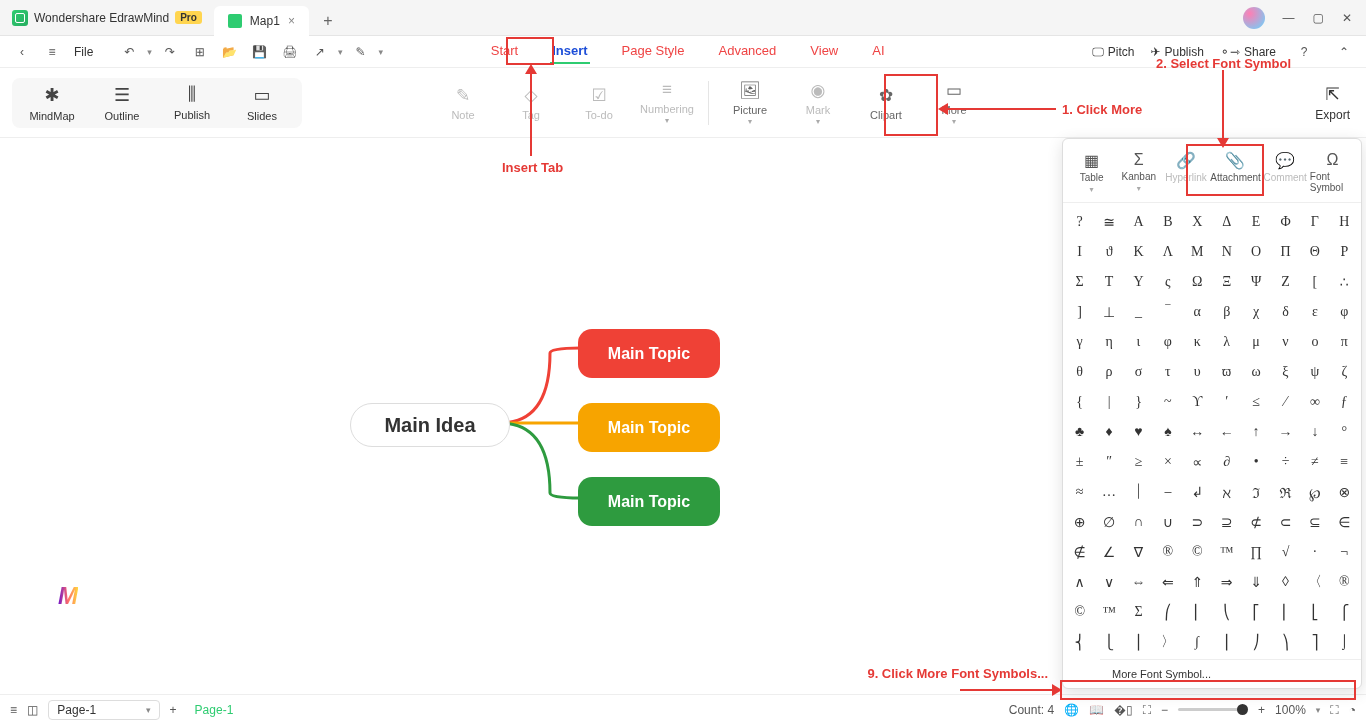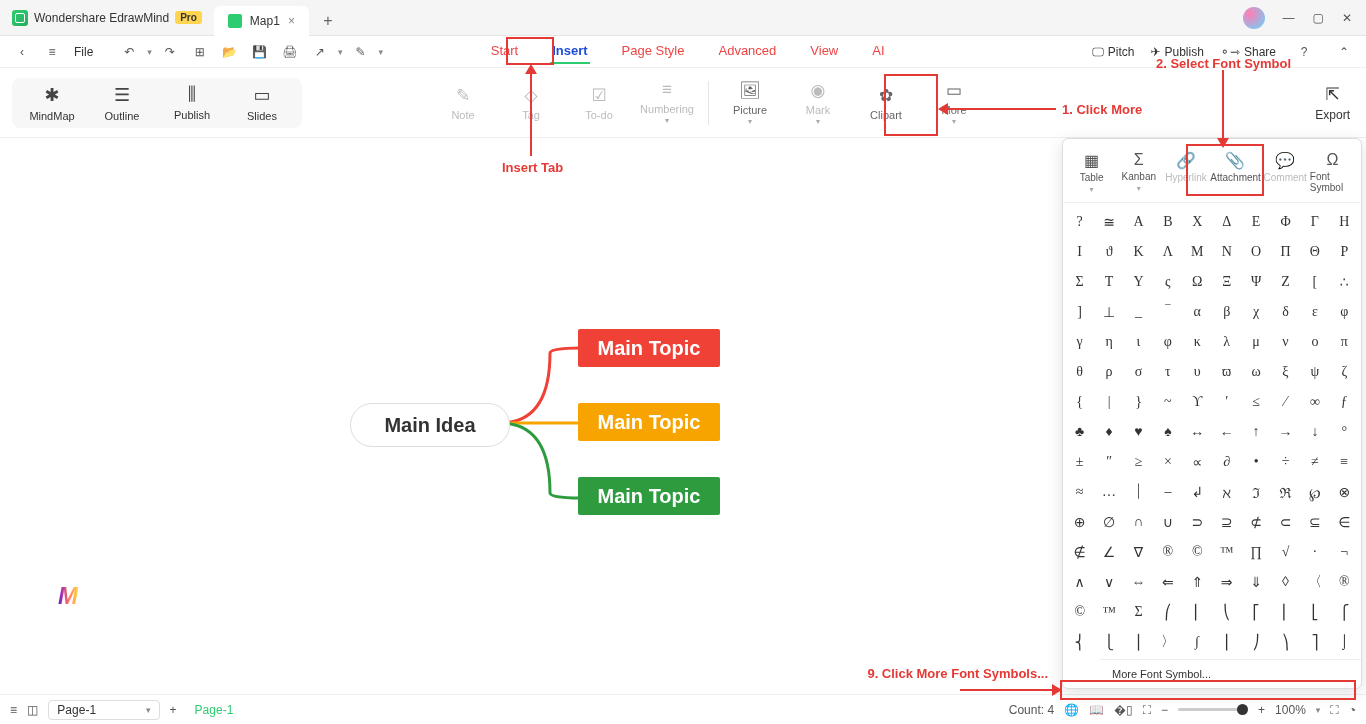--- a/index.html
+++ b/index.html
@@ -34,21 +34,21 @@
 .rtool .icn { font-size:17px; }
 .rtool .lbl { font-size:11px; }
 .rtool.disabled { color:#bbb; }
 .rtool.dropdown::after { content:'▾'; font-size:8px; color:#aaa; margin-top:-2px; }
 .vsep { width:1px; height:44px; background:#e5e5e5; margin:0 4px; }
 .export-btn { position:absolute; right:16px; display:flex; flex-direction:column; align-items:center; gap:3px; cursor:pointer; }
 .export-btn .icn { font-size:17px; }
 .canvas { position:absolute; top:138px; left:0; right:0; bottom:30px; background:#fff; }
 .mindmap { position:absolute; left:350px; top:265px; }
 .main-idea { position:absolute; left:0; top:0; width:160px; height:44px; background:#fff; border:1px solid #ddd; border-radius:22px; display:flex; align-items:center; justify-content:center; font-size:20px; font-weight:bold; color:#333; }
-.topic { position:absolute; width:142px; height:38px; border-radius:2px; display:flex; align-items:center; justify-content:center; color:#fff; font-size:20px; font-weight:600; }
+.topic { position:absolute; width:142px; height:49px; border-radius:14px; display:flex; align-items:center; justify-content:center; color:#fff; font-size:16px; font-weight:600; }
 .t1 { background:#ef4136; left:228px; top:-74px; }
 .t2 { background:#f7a400; left:228px; top:0; }
 .t3 { background:#2e9b3f; left:228px; top:74px; }
 svg.connectors { position:absolute; left:140px; top:-80px; width:120px; height:200px; }
 .more-panel { position:absolute; right:4px; top:138px; width:300px; background:#fff; border:1px solid #ddd; border-radius:6px; box-shadow:0 4px 16px rgba(0,0,0,.12); z-index:20; }
 .mp-tabs { display:flex; padding:8px 6px 0; gap:2px; border-bottom:1px solid #eee; }
 .mptab { display:flex; flex-direction:column; align-items:center; gap:2px; width:50px; padding:4px 0 8px; cursor:pointer; font-size:10px; color:#555; }
 .mptab .icn { font-size:16px; }
 .mptab.disabled { color:#bbb; }
 .mptab.dropdown::after { content:'▾'; font-size:8px; color:#aaa; }

